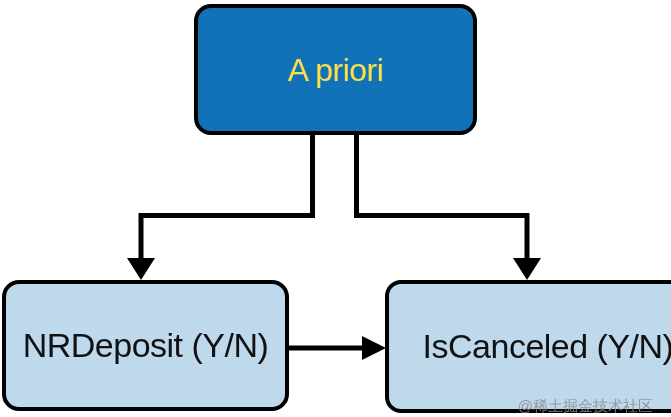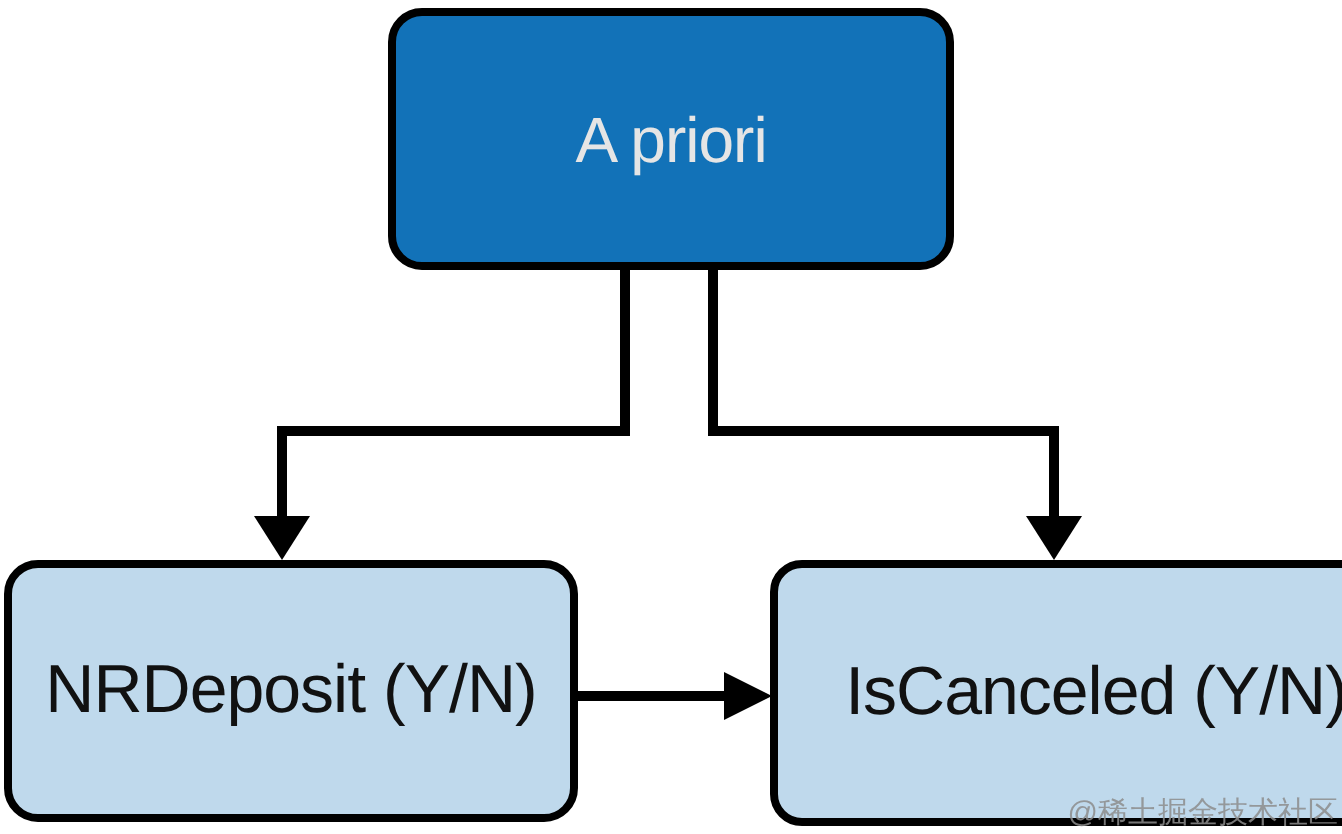--- a/index.html
+++ b/index.html
@@ -26,21 +26,21 @@
     justify-content: center;
     text-align: center;
     letter-spacing: -0.5px;
   }
   .node.root {
     left: 194px;
     top: 4px;
     width: 283px;
     height: 131px;
     background: #1272b8;
-    color: #e5e5e5;
+    color: #fde047;
     font-size: 32px;
     line-height: 42px;
     font-weight: 500;
   }
   .node.child {
     background: #bfd9ec;
     color: #111111;
     font-size: 34px;
     font-weight: 500;
   }
@@ -69,21 +69,21 @@
     fill: none;
     stroke: #000000;
     stroke-width: 5px;
   }
   svg.edges polygon {
     fill: #000000;
     stroke: none;
   }
   .watermark {
     position: absolute;
-    right: 2px;
+    right: 18px;
     bottom: 1px;
     font-size: 15px;
     color: rgba(140, 140, 140, 0.85);
     letter-spacing: 0;
   }
 </style>
 </head>
 <body>
 
 <div class="canvas">

